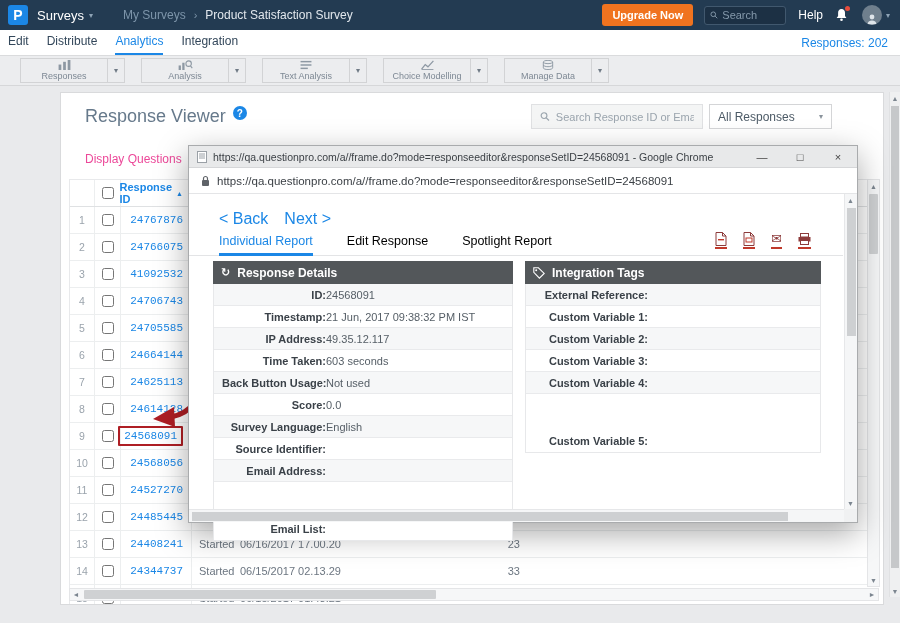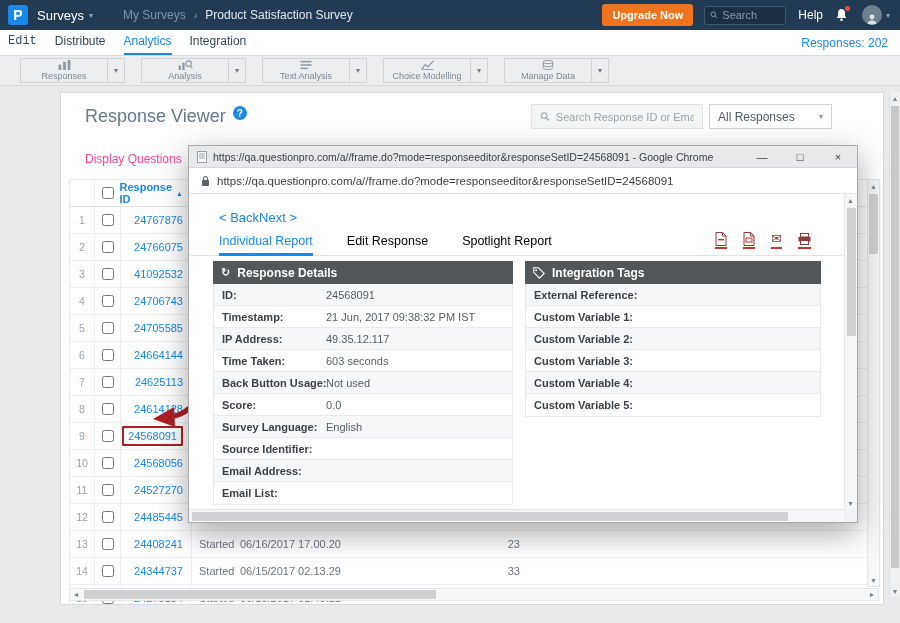--- a/index.html
+++ b/index.html
@@ -23,21 +23,21 @@
   .top-search input::placeholder { color:#8599ab; }
   .help { color:#ffffff; font-size:12px; margin:0 12px; cursor:pointer; }
   .bell { position:relative; margin-right:14px; cursor:pointer; line-height:0; }
   .bell .dot { position:absolute; right:-2px; top:-2px; width:5px; height:5px; background:#e74c3c; border-radius:50%; }
   .avatar-wrap { display:flex; align-items:center; gap:4px; margin-right:10px; cursor:pointer; }
   .avatar { width:20px; height:20px; border-radius:50%; background:#6f7f8d; display:flex; align-items:flex-end; justify-content:center; overflow:hidden; }
 
   
   .subnav { position:absolute; top:30px; left:0; width:100%; height:25px; background:#fff; display:flex; align-items:center; font-size:12px; z-index:4; }
   .subnav .item { margin-left:18px; color:#33475a; height:25px; line-height:23px; cursor:pointer; }
-  .subnav .item:first-child { margin-left:8px;font-family:Liberation Mono, monospace; }
+  .subnav .item:first-child { margin-left:8px; }
   .subnav .item.active { color:#1b87e6; border-bottom:2px solid #1b87e6; }
   .resp-count { margin-left:auto; margin-right:12px; color:#1b87e6; font-size:12px; }
 
   
   .toolbar { position:absolute; top:55px; left:0; width:100%; height:31px; background:#ecedef; border-top:1px solid #dadbdd; border-bottom:1px solid #d6d7d9; display:flex; align-items:stretch; padding:2px 0 2px 20px; z-index:4; }
   .tgroup { display:flex; margin-right:16px; }
   .tmain { min-width:88px; border:1px solid #d2d3d5; background:#ecedef; display:flex; flex-direction:column; align-items:center; justify-content:center; padding:1px 8px; cursor:pointer; }
   .tlabel { font-size:9px; color:#7d8894; margin-top:1px; white-space:nowrap; }
   .tcaret { width:17px; border:1px solid #d2d3d5; border-left:none; display:flex; align-items:center; justify-content:center; color:#707b86; font-size:8px; cursor:pointer; }
 
@@ -57,21 +57,21 @@
 
   
   .rv-table { position:absolute; left:8px; top:86px; width:800px; border-left:1px solid #e8e9eb; }
   .rv-hrow { display:flex; align-items:center; height:28px; border-top:1px solid #e8e9eb; border-bottom:1px solid #dfe1e3; }
   .rv-row { display:flex; align-items:center; height:27px; border-bottom:1px solid #eceeef; }
   .cell { height:100%; display:flex; align-items:center; }
   .c-num { width:25px; justify-content:center; color:#9aa3ac; font-size:10.5px; border-right:1px solid #eceeef; }
   .c-cb { width:26px; justify-content:center; border-right:1px solid #eceeef; }
   .c-cb input { width:12px; height:12px; cursor:pointer; }
   .c-id { width:71px; justify-content:flex-end; padding-right:8px; font-size:11px; border-right:1px solid #eceeef; }
-  .id-link { color:#1b87e6; cursor:pointer; white-space:nowrap; }
+  .id-link { color:#1b87e6; cursor:pointer; white-space:nowrap;font-family:Liberation Mono, monospace; }
   .hl-box { border:2px solid #ae1e24; padding:0 4px; line-height:16px; border-radius:1px; }
   .c-status { width:48px; padding-left:7px; font-size:11px; color:#6c7681; }
   .c-ts { width:112px; font-size:11px; color:#6c7681; }
   .c-val { width:180px; justify-content:flex-end; padding-right:12px; font-size:11px; color:#6c7681; }
   .c-fill { flex:1; }
   .hdr-id { font-weight:bold; color:#1b87e6; font-size:11px; display:flex; align-items:center; gap:4px; cursor:pointer; }
   .sort { font-size:7px; color:#1b87e6; }
 
   .red-arrow { position:absolute; left:86px; top:278px; z-index:11; }
 
@@ -91,36 +91,36 @@
   .page-vscroll .sb-arr { width:10px; }
 
   
   .popup { position:absolute; left:188px; top:145px; width:670px; height:378px; background:#fff; border:1px solid #a9abad; box-shadow:0 10px 30px rgba(0,0,0,.35); z-index:10; }
   .pp-title { height:22px; background:#e8e9ea; border-bottom:1px solid #d5d6d8; display:flex; align-items:center; padding:0 8px; gap:6px; }
   .ttext { flex:1; font-size:10.5px; color:#3a3f44; white-space:nowrap; overflow:hidden; text-overflow:ellipsis; }
   .win-btn { width:22px; text-align:center; font-size:11px; color:#444; cursor:pointer; margin-left:10px; }
   .pp-addr { height:26px; background:#fff; border-bottom:1px solid #e4e5e7; display:flex; align-items:center; gap:7px; padding:0 12px; }
   .url { font-size:11.5px; color:#3c4146; }
   .pp-body { position:relative; height:328px; background:#fff; }
-  .pp-nav { position:absolute; left:30px; top:16px; font-size:13px; display:flex; }
+  .pp-nav { position:absolute; left:30px; top:16px; font-size:16px; display:flex; gap:16px; }
   .pp-nav span { color:#1b87e6; cursor:pointer; }
   .pp-tabs { position:absolute; left:0; right:14px; top:36px; height:26px; border-bottom:1px solid #e3e4e6; padding-left:30px; display:flex; gap:34px; }
   .pp-tab { font-size:12.5px; color:#000000; line-height:23px; height:26px; cursor:pointer; white-space:nowrap; }
   .pp-tab.active { color:#1b87e6; border-bottom:3px solid #1b87e6;text-align:center; }
   .pp-icons { position:absolute; right:46px; top:38px; display:flex; gap:16px; }
   .pp-icon { display:flex; align-items:center; justify-content:center; height:17px; padding-bottom:2px; border-bottom:2px solid #c0392b; cursor:pointer; color:#8d3b3b; font-size:13px; line-height:1; }
 
   .panel { position:absolute; top:67px; }
   .panel-details { left:24px; width:300px; }
   .panel-tags { left:336px; width:296px; }
   .p-head { height:23px; background:#53575a; color:#fff; font-size:12px; font-weight:bold; display:flex; align-items:center; gap:7px; padding:0 8px; }
   .p-head .p-ico { color:#fff; font-size:11px; line-height:1; }
   .p-body { border:1px solid #e7e8ea; border-top:none; }
-  .p-row { display:flex; align-items:center; height:22px; border-bottom:1px solid #e9eaec; font-size:11px; background:#fff; }
-  .p-row:last-child { border-bottom:none; }
+  .p-row { display:flex; align-items:center; height:22px; border-bottom:1px solid #e9eaec; font-size:11px; background:#fff;text-align:right; }
+  .p-row:last-child { border-bottom:none;margin-top:36px; }
   .p-row.alt { background:#f6f7f8; }
   .p-label { width:112px; padding-left:8px; font-weight:bold; color:#3a4148; white-space:nowrap; }
   .panel-tags .p-label { width:122px; }
   .p-value { color:#555e66; white-space:nowrap; }
 
   .pp-vscroll { position:absolute; right:0; top:0; bottom:13px; width:13px; background:#f5f6f7; border-left:1px solid #e6e7e9; }
   .pp-vscroll .thumb { position:absolute; top:14px; left:2px; width:9px; height:128px; background:#ced0d2; cursor:pointer; }
   .pp-hscroll { position:absolute; left:0; bottom:0; height:13px; right:13px; background:#f5f6f7; border-top:1px solid #e6e7e9; }
   .pp-hscroll .thumb { position:absolute; left:3px; top:2px; right:56px; height:9px; background:#ced0d2; cursor:pointer; }
   .pp-corner { position:absolute; right:0; bottom:0; width:13px; height:13px; background:#f0f1f2; }

